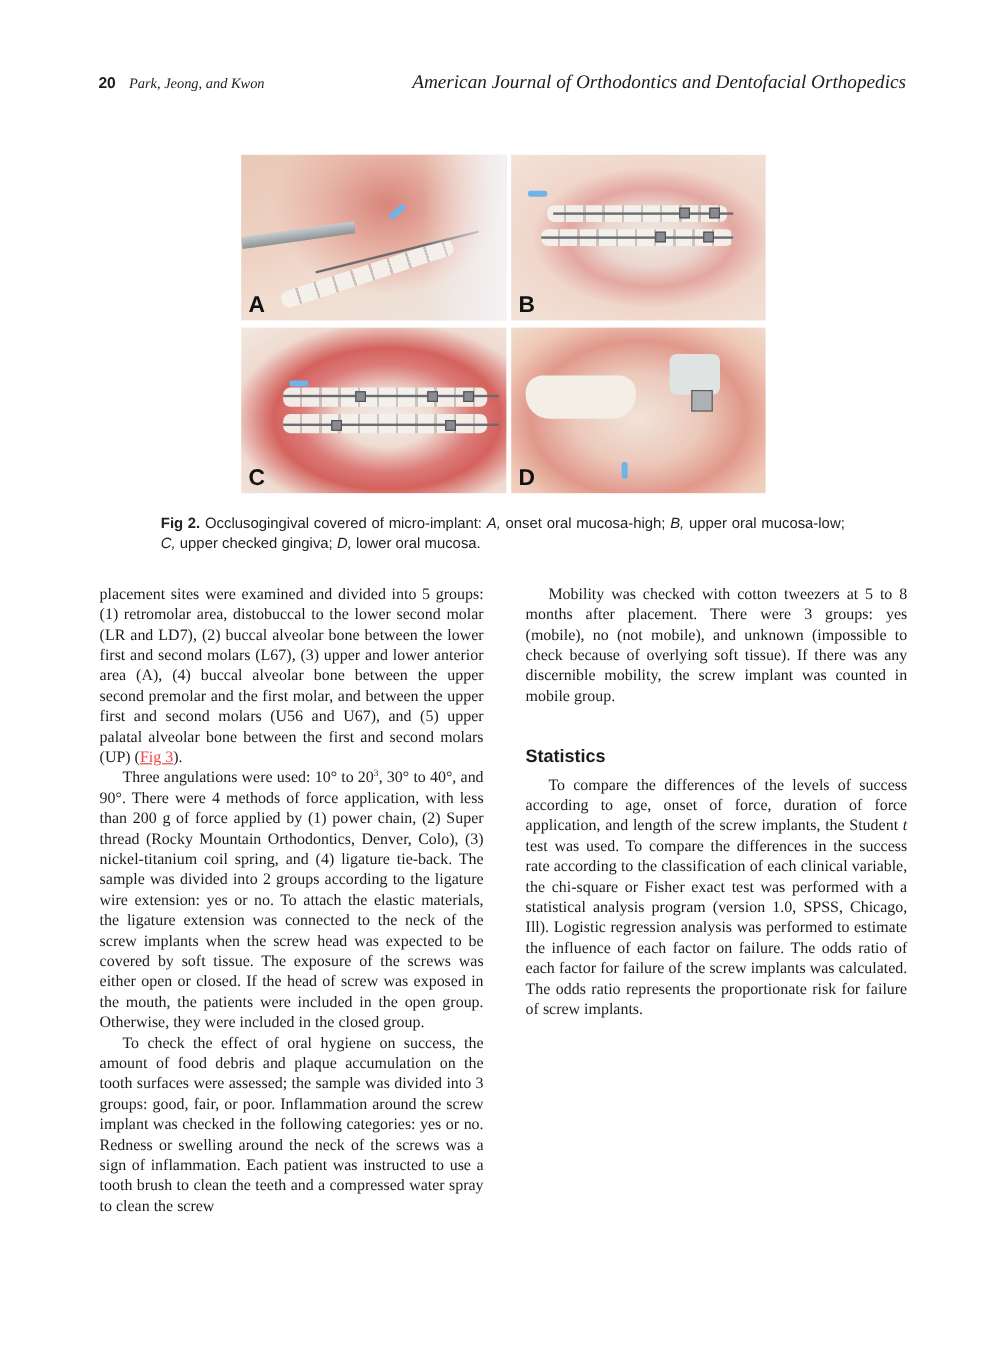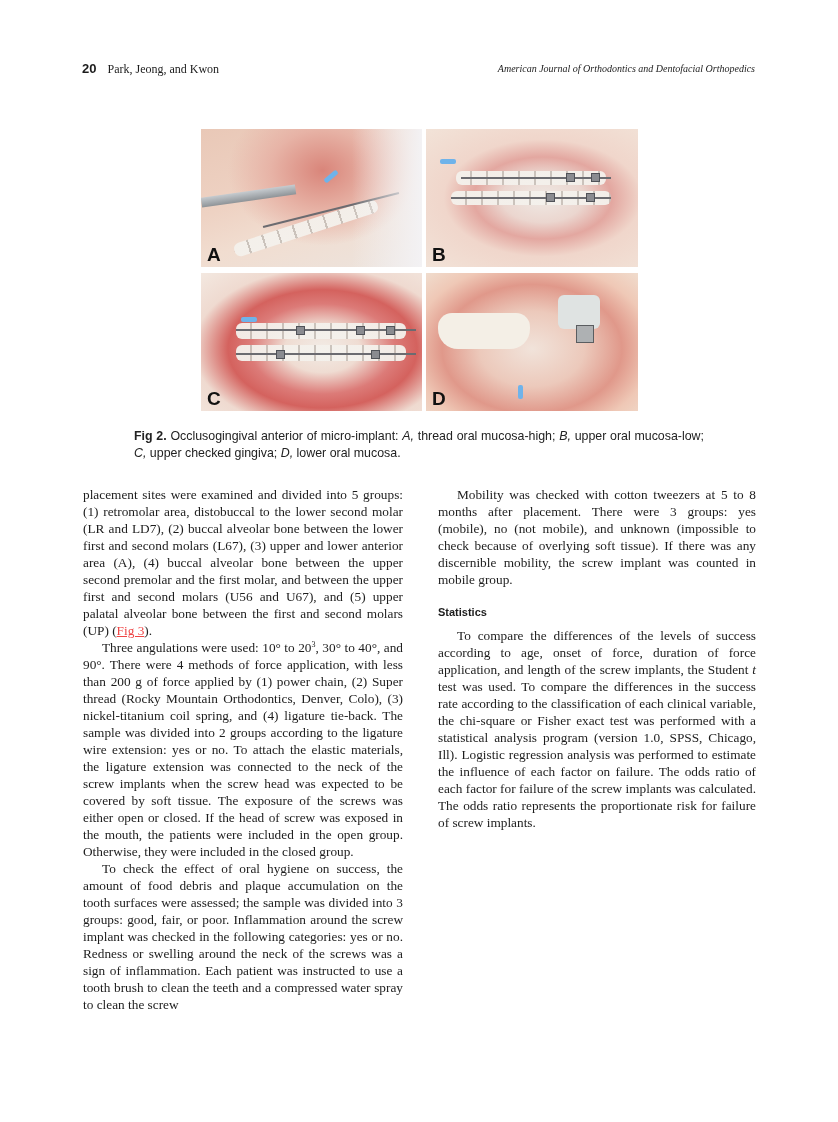--- a/index.html
+++ b/index.html
@@ -5,24 +5,24 @@
     html, body { margin: 0; padding: 0; background: #ffffff; }
     body {
       width: 838px; height: 1122px; position: relative; overflow: hidden;
       font-family: "Liberation Serif", serif; color: #1c1c1c;
     }
     .header-left {
       position: absolute; left: 82px; top: 62px;
       font-size: 12px; line-height: 14px; white-space: nowrap;
     }
     .page-number { font-family: "Liberation Sans", sans-serif; font-weight: bold; font-size: 13px; margin-right: 8px; }
-    .authors { }
+    .authors { font-style: italic; }
     .header-right {
       position: absolute; right: 83px; top: 62px; text-align: right;
-      font-size: 10px; line-height: 14px; font-style: italic;
+      font-size: 16px; line-height: 14px; font-style: italic;
     }
     .figure {
       position: absolute; left: 201px; top: 129px; width: 437px; height: 282px;
     }
     .panel {
       position: absolute; overflow: hidden;
     }
     .panel-a { left: 0; top: 0; width: 221px; height: 138px;
       background: radial-gradient(ellipse at 55% 30%, #d9857a 0%, #e7b3a6 30%, transparent 55%),
                   linear-gradient(160deg, #e9c8b7 0%, #eed2c3 40%, #f1ddd0 60%, #ece4de 100%); }
@@ -63,22 +63,22 @@
       position: absolute; top: 486px; width: 320px;
       font-size: 13.3px; line-height: 17px; text-align: justify; color: #1c1c1c;
       hyphens: manual;
     }
     .col-left { left: 83px; }
     .col-right { left: 438px; width: 318px; }
     .column p { margin: 0; }
     .column p.indent { text-indent: 19px; }
     .link { color: #ef4444; text-decoration: underline; }
     .section-heading {
-      font-family: "Liberation Sans", sans-serif; font-weight: bold; font-size: 11px;
-      margin: 16px 0 6px 0; line-height: 17px;
+      font-family: "Liberation Sans", sans-serif; font-weight: bold; font-size: 15px;
+      margin: 34px 0 6px 0; line-height: 17px;
     }
     sup { font-size: 8px; vertical-align: super; line-height: 0; }
   </style>
 </head>
 <body>
 
 <div class="header-left">
   <span class="page-number">20</span>
   <span class="authors">Park, Jeong, and Kwon</span>
 </div>
@@ -124,23 +124,23 @@
     <div style="position:absolute;left:12px;top:40px;width:92px;height:36px;border-radius:14px 14px 20px 20px;background:#f4efe6;"></div>
     <div style="position:absolute;left:132px;top:22px;width:42px;height:34px;border-radius:6px;background:#dfe3e2;"></div>
     <div style="position:absolute;left:150px;top:52px;width:16px;height:16px;background:#aeb1b3;border:1px solid #5a5d60;"></div>
     <div class="arrow" style="left:92px;top:112px;width:5px;height:14px;"></div>
     <span class="panel-label">D</span>
   </div>
 </div>
 
 <div class="caption">
   <span class="fig-label">Fig 2.</span>
-  <span>Occlusogingival anterior of micro-implant:</span>
+  <span>Occlusogingival covered of micro-implant:</span>
   <i>A,</i>
-  <span>thread oral mucosa-high;</span>
+  <span>onset oral mucosa-high;</span>
   <i>B,</i>
   <span>upper oral mucosa-low;</span>
   <i>C,</i>
   <span>upper checked gingiva;</span>
   <i>D,</i>
   <span>lower oral mucosa.</span>
 </div>
 
 <div class="column col-left">
   <p><span>placement sites were examined and divided into 5 groups: (1) retromolar area, distobuccal to the lower second molar (LR and LD7), (2) buccal alveolar bone between the lower first and second molars (L67), (3) upper and lower anterior area (A), (4) buccal alveolar bone between the upper second premolar and the first molar, and between the upper first and second molars (U56 and U67), and (5) upper palatal alveolar bone between the first and second molars (UP) (</span><a class="link">Fig 3</a><span>).</span></p>

